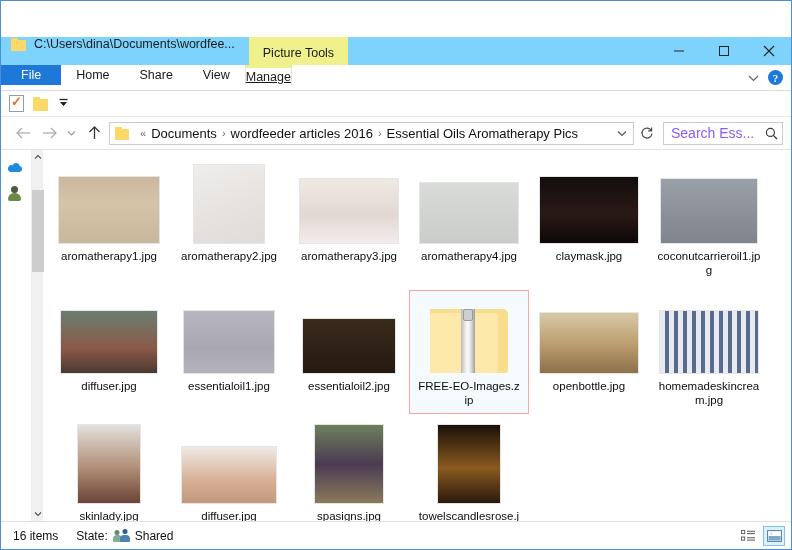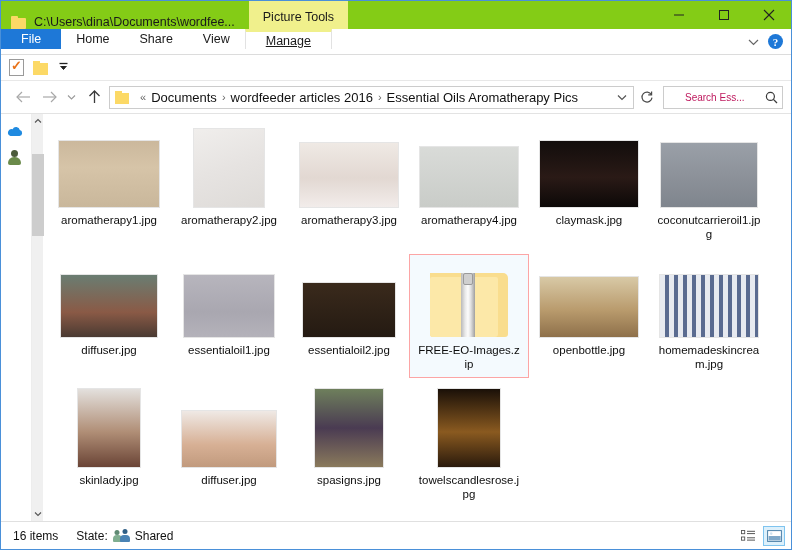--- a/index.html
+++ b/index.html
@@ -13,23 +13,24 @@
     width: 792px; height: 550px;
     position: relative;
     border: 1px solid #4a90d9;
     background: #ffffff;
     display: flex; flex-direction: column;
   }
 
   
   .titlebar {
     height: 28px; min-height: 28px;
-    background: #84cc16;
-    display: flex; align-items: flex-end;
+    background: #7dd3fc;
+    display: flex; align-items: flex-start;
     position: relative;
+    margin-top: 36px;
   }
   .title-left { display: flex; align-items: center; padding-left: 10px; }
   .folder-glyph {
     width: 16px; height: 13px; position: relative; margin-right: 7px; flex: 0 0 auto;
   }
   .folder-glyph:before {
     content: ""; position: absolute; left: 0; top: 2px;
     width: 15px; height: 11px; background: #fcd966; border-radius: 0 1px 1px 0;
   }
   .folder-glyph:after {
@@ -72,21 +73,21 @@
     height: 20px;
   }
   .tab.file {
     background: #1e78d7; color: #ffffff;
     padding: 0 20px;
   }
   .tab.manage {
     border-top: 3px solid #f0f08c;
     border-left: 1px solid #e2e2e2;
     border-right: 1px solid #e2e2e2;
-    padding: 0 20px;
+    padding: 0 0;
     text-decoration: underline;
   }
   .ribbon-right {
     margin-left: auto; display: flex; align-items: center;
     padding-right: 8px; gap: 9px;
   }
   .chev-collapse { color: #5a5a5a; display:flex; }
   .help-icon {
     width: 15px; height: 15px; border-radius: 50%;
     background: #1e78d7; color: #fff;
@@ -177,21 +178,21 @@
     width: 22px; height: 23px;
     display:flex; align-items:center; justify-content:center;
     color:#4a4a4a; flex: 0 0 auto;
   }
   .searchbox {
     width: 120px; height: 23px; flex: 0 0 auto;
     border: 1px solid #cccccc; background:#fff;
     display:flex; align-items:center; padding: 0 4px 0 7px;
     margin-left: 3px;
   }
-  .searchbox .ph { font-size: 10px; color:#be185d; flex:1; white-space:nowrap;margin-left:14px; }
+  .searchbox .ph { font-size: 14px; color:#8b5cf6; flex:1; white-space:nowrap; }
   .search-mag { color:#3a3a3a; display:flex; }
 
   
   .body-area {
     flex: 1; display: flex; min-height: 0;
     border-top: 1px solid #e3e3e3;
     background: #ffffff;
   }
   .navpane {
     width: 30px; flex: 0 0 30px;

